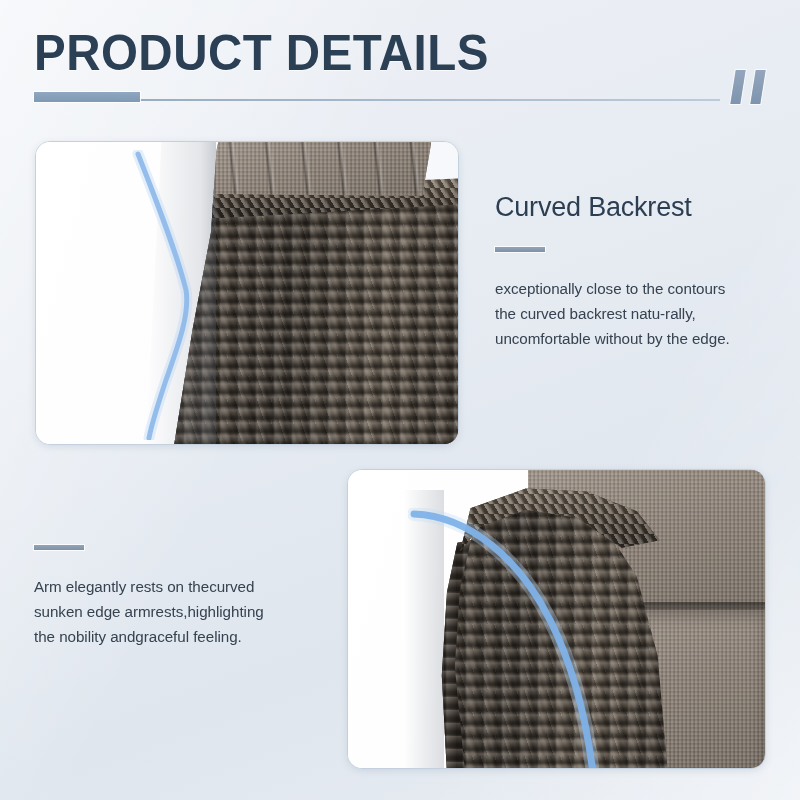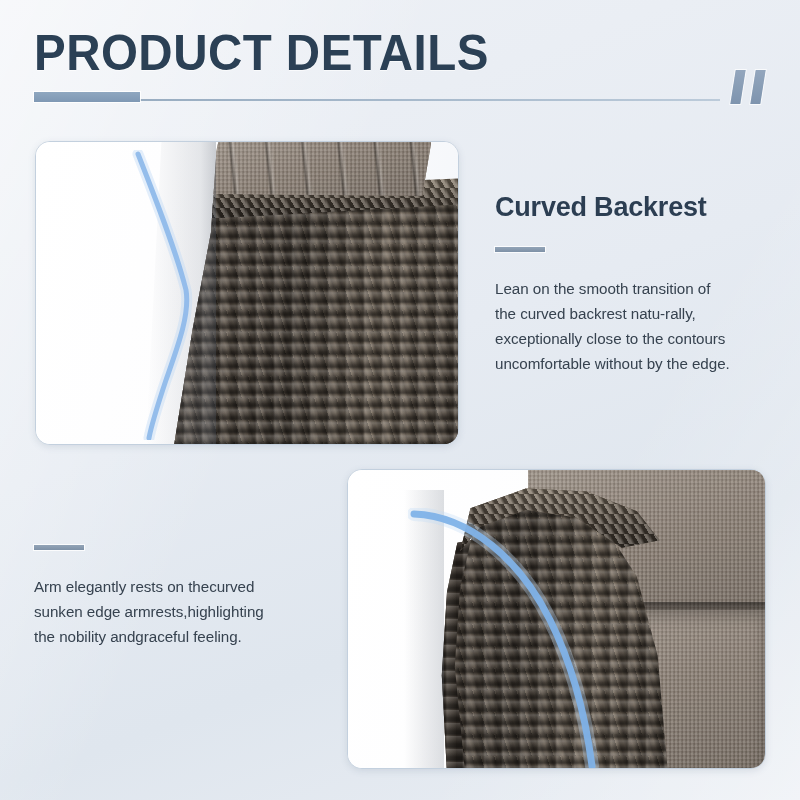--- a/index.html
+++ b/index.html
@@ -269,21 +269,21 @@
   }
 
   
   .text-block { position: absolute; }
   #text-backrest { left: 495px; top: 190px; width: 282px; }
   #text-armrest  { left: 34px;  top: 523px; width: 280px; }
 
   .block-title {
     font-size: 27px;
     line-height: 35px;
-    font-weight: 700;
+    font-weight: 400;
     color: #2c3e52;
     letter-spacing: -0.2px;
   }
   .block-divider {
     width: 50px; height: 5px;
     margin-top: 22px;
     background: linear-gradient(180deg, #93a4b7 0%, #7e91a7 100%);
     box-shadow: 0 0 0 1px rgba(255,255,255,0.8);
   }
   .block-body {
@@ -331,23 +331,22 @@
       <path d="M 8 4 C 34 70, 48 108, 56 140 C 60 164, 48 196, 36 230 C 28 254, 22 272, 19 288" fill="none" stroke="#74a8e4" stroke-width="5" stroke-linecap="round" opacity="0.95"></path>
       <path d="M 8 4 C 34 70, 48 108, 56 140 C 60 164, 48 196, 36 230 C 28 254, 22 272, 19 288" fill="none" stroke="#bcd8f5" stroke-width="11" stroke-linecap="round" opacity="0.40"></path>
     </svg>
   </div>
 </div>
 
 <div class="text-block" id="text-backrest">
   <div class="block-title">Curved Backrest</div>
   <div class="block-divider"></div>
   <div class="block-body">
-    <span>Lean on the smooth transition of</span>
+    <span>exceptionally close to the contours</span>
     <span>the curved backrest natu-rally,</span>
-    <span>exceptionally close to the contours</span>
     <span>uncomfortable without by the edge.</span>
   </div>
 </div>
 
 <div class="text-block" id="text-armrest">
   <div class="block-divider"></div>
   <div class="block-body">
     <span>Arm elegantly rests on thecurved</span>
     <span>sunken edge armrests,highlighting</span>
     <span>the nobility andgraceful feeling.</span>

